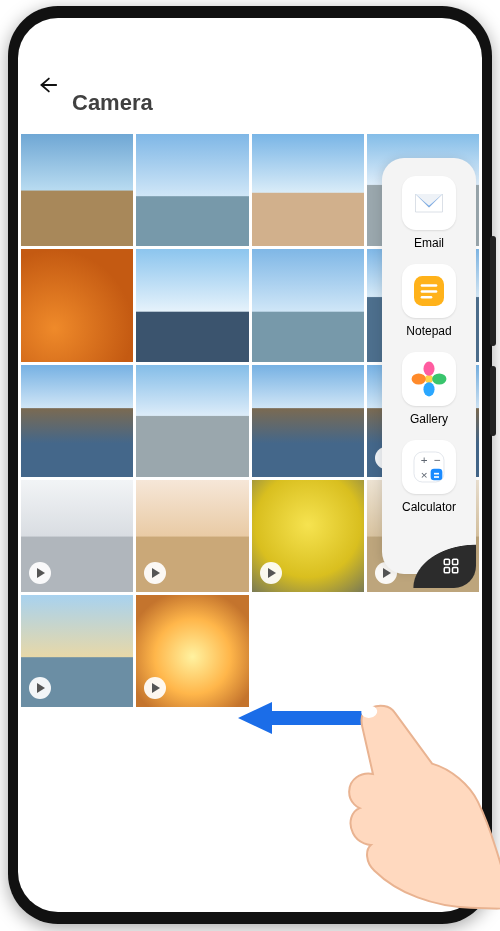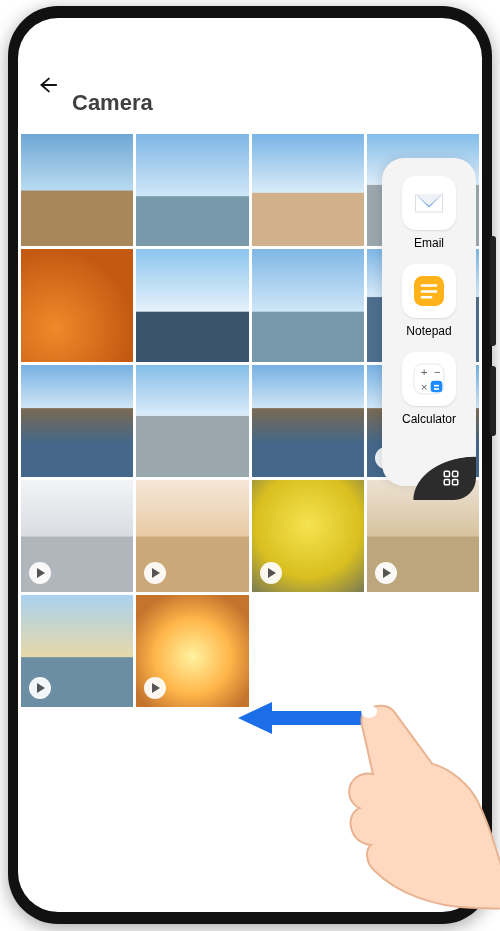--- a/index.html
+++ b/index.html
@@ -205,20 +205,32 @@
                 <rect x="6" y="6" width="36" height="36" rx="10" fill="#ffb21a"></rect>
                 <rect x="14" y="16" width="20" height="3" rx="1.5" fill="#fff"></rect>
                 <rect x="14" y="23" width="20" height="3" rx="1.5" fill="#fff"></rect>
                 <rect x="14" y="30" width="14" height="3" rx="1.5" fill="#fff"></rect>
               </svg>
             </div>
             <div class="dock-label">Notepad</div>
           </div>
           <div class="dock-item">
             <div class="dock-icon">
+              <svg viewBox="0 0 48 48" width="38" height="38">
+                <circle cx="24" cy="24" r="5" fill="#ffd24a"></circle>
+                <ellipse cx="24" cy="11" rx="7" ry="9" fill="#ff5ca0"></ellipse>
+                <ellipse cx="37" cy="24" rx="9" ry="7" fill="#39c56d"></ellipse>
+                <ellipse cx="24" cy="37" rx="7" ry="9" fill="#2aa7ff"></ellipse>
+                <ellipse cx="11" cy="24" rx="9" ry="7" fill="#ff8a2a"></ellipse>
+              </svg>
+            </div>
+            <div class="dock-label">Gallery</div>
+          </div>
+          <div class="dock-item">
+            <div class="dock-icon">
               <svg viewBox="0 0 48 48" width="40" height="40">
                 <rect x="6" y="6" width="36" height="36" rx="10" fill="#fff" stroke="#dce1e8"></rect>
                 <text x="14" y="20" font-size="14" fill="#5d6570">+</text>
                 <text x="30" y="20" font-size="14" fill="#5d6570">−</text>
                 <text x="14" y="38" font-size="14" fill="#5d6570">×</text>
                 <rect x="26" y="26" width="14" height="14" rx="4" fill="#1b8bff"></rect>
                 <rect x="30" y="31" width="6" height="2" fill="#fff"></rect>
                 <rect x="30" y="35" width="6" height="2" fill="#fff"></rect>
               </svg>
             </div>

